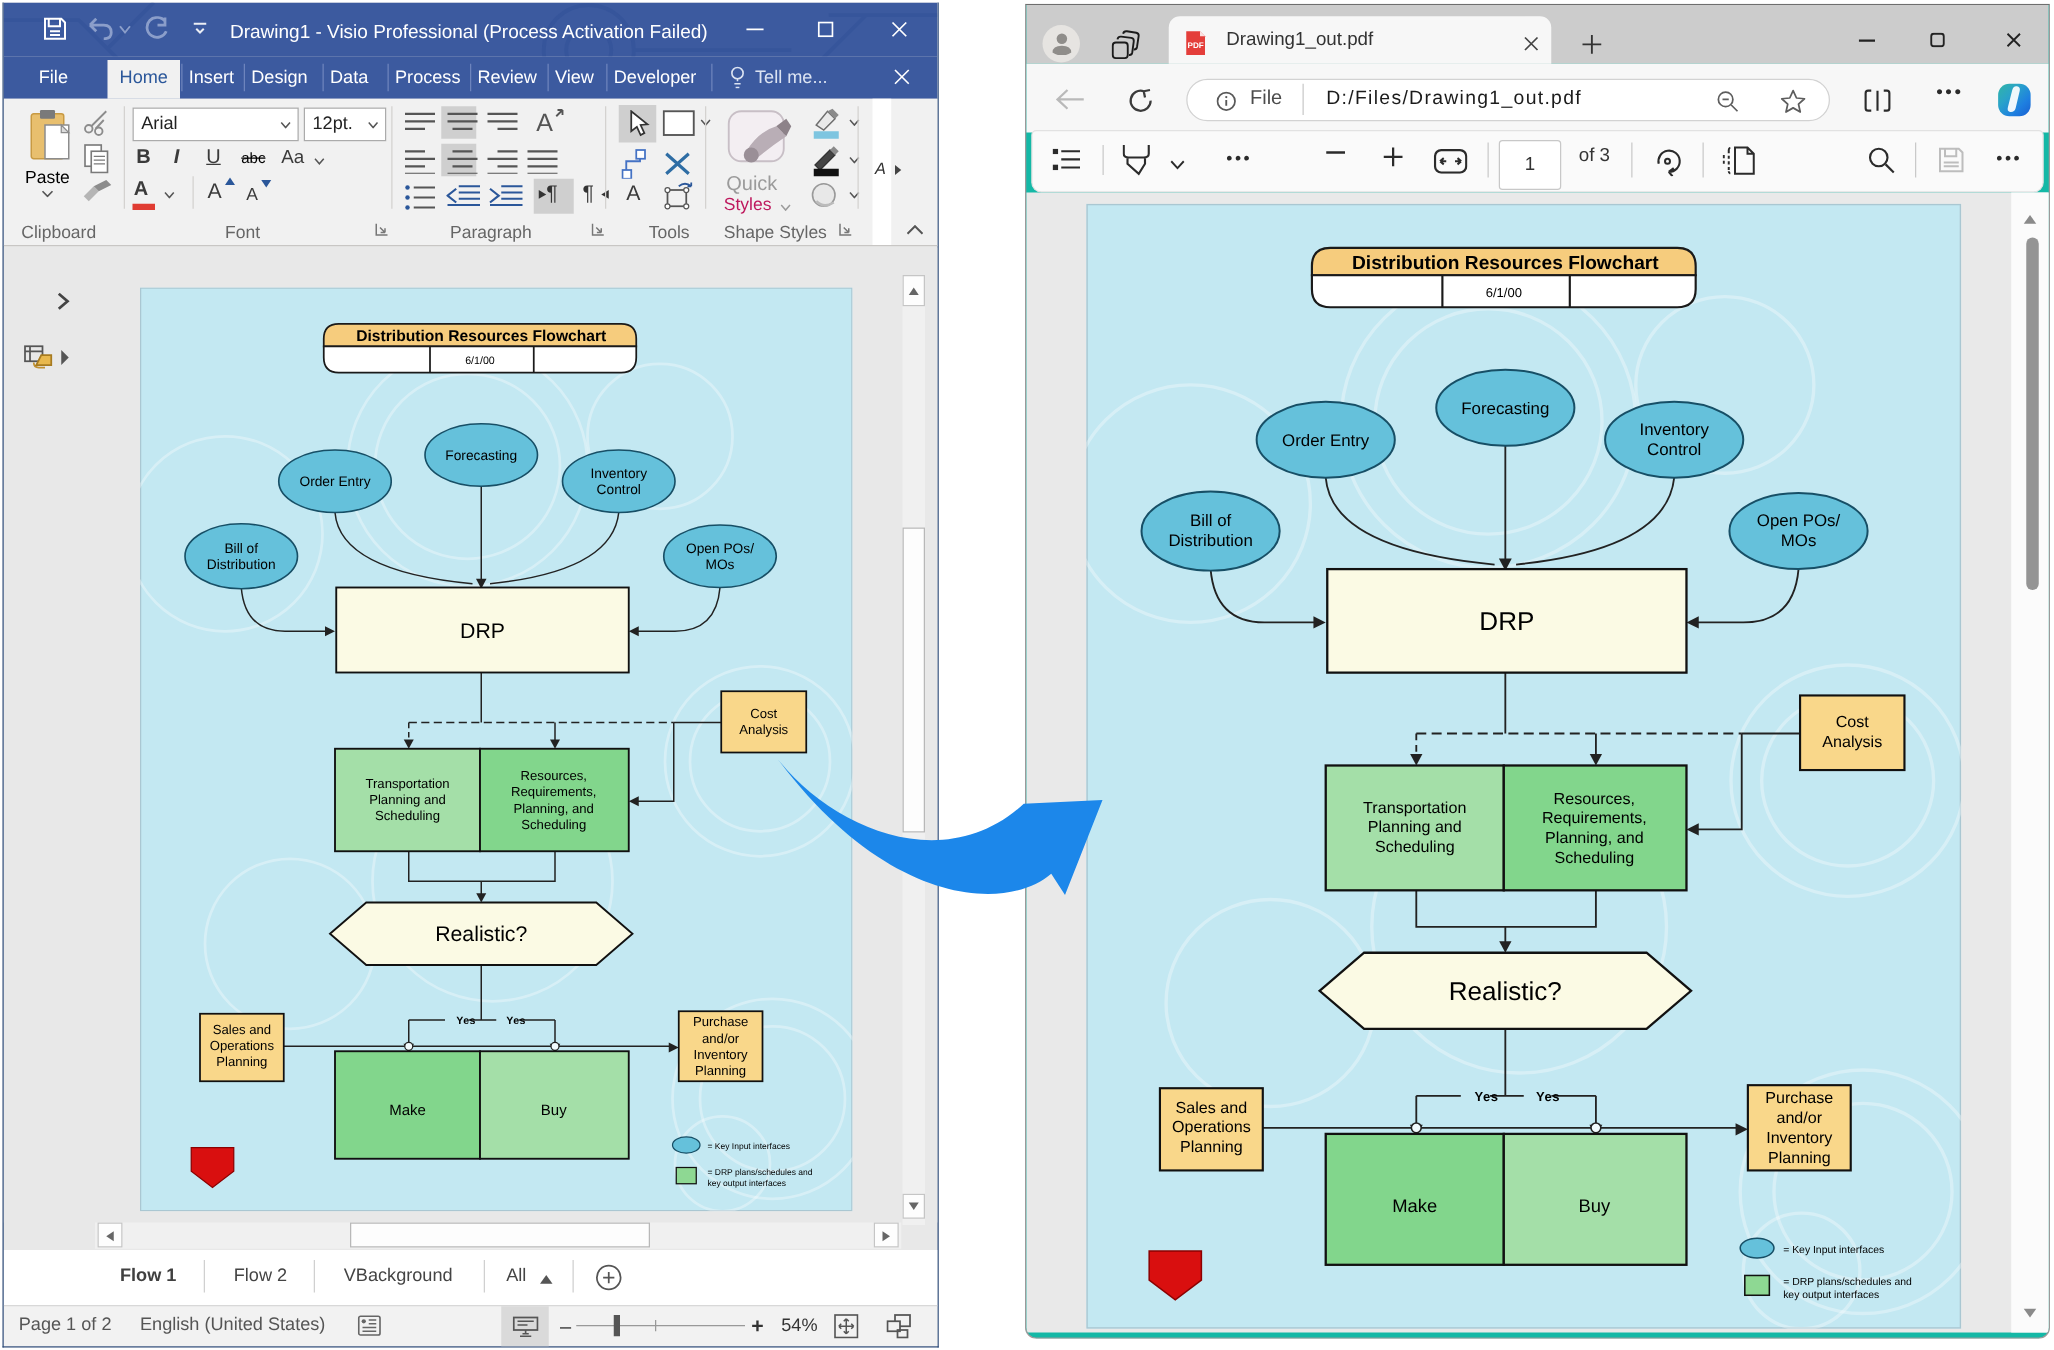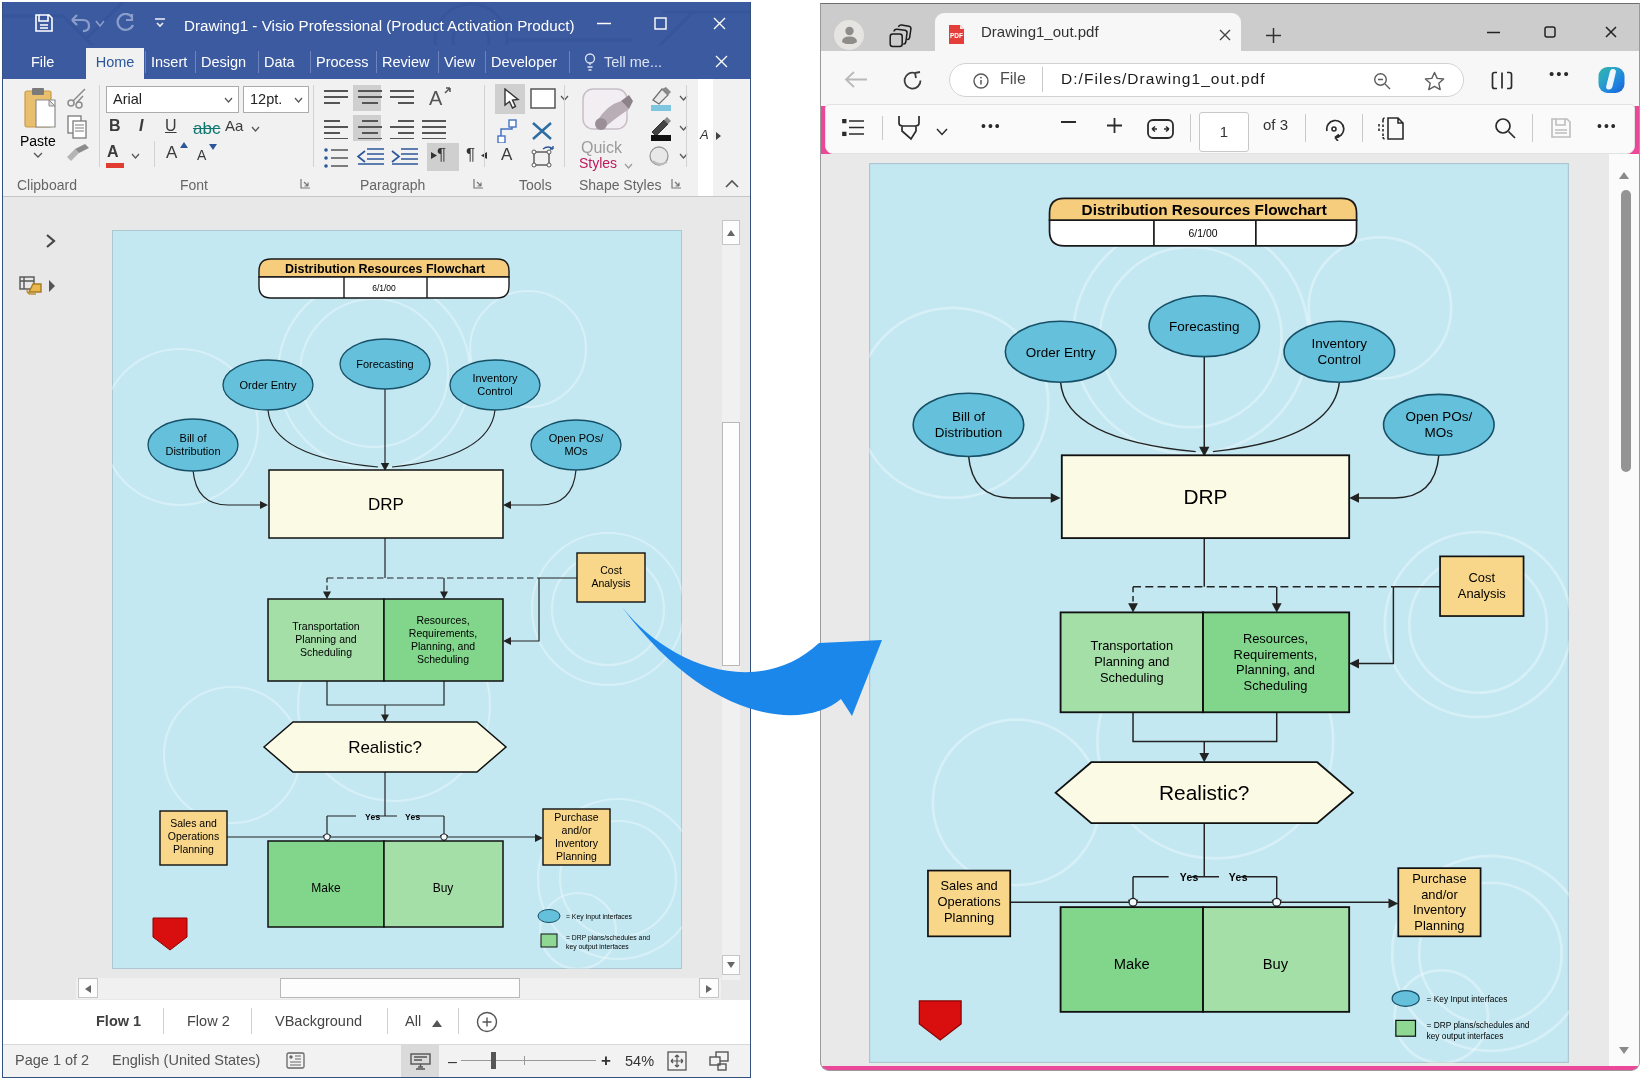--- a/index.html
+++ b/index.html
@@ -29,21 +29,21 @@
         <path d="M1,1 L5,6 L9,1" stroke="#cdd7ee" stroke-width="1.6" fill="none"></path>
       </svg>
 
   <svg class="abs" style="left:111px;top:11px;opacity:.55" width="22" height="20" viewBox="0 0 22 20">
         <path d="M18,4 A8,8 0 1 0 19,12 M18,1 L18,7 L12,7" stroke="#cdd7ee" stroke-width="2.2" fill="none"></path>
       </svg>
 
   <svg class="abs" style="left:150px;top:15px;opacity:.9" width="14" height="12" viewBox="0 0 14 12">
         <path d="M2,2 L12,2 M4,6 L7,9 L10,6" stroke="#ffffff" stroke-width="1.6" fill="none"></path>
       </svg>
-  <div class="abs" style="left:181px;top:15px;color:#ffffff;font-size:15.2px;white-space:nowrap">Drawing1 - Visio Professional (Product Activation Product)</div>
+  <div class="abs" style="left:181px;top:15px;color:#ffffff;font-size:15.2px;white-space:nowrap">Drawing1 - Visio Professional (Process Activation Failed)</div>
 
   <svg class="abs" style="left:594px;top:20px" width="14" height="3" viewBox="0 0 14 3">
         <path d="M0,1.5 L14,1.5" stroke="#fff" stroke-width="1.5"></path>
       </svg>
   <svg class="abs" style="left:651px;top:15px" width="13" height="13" viewBox="0 0 13 13">
         <rect x="1" y="1" width="11" height="11" stroke="#fff" stroke-width="1.4" fill="none"></rect>
       </svg>
   <svg class="abs" style="left:710px;top:15px" width="13" height="13" viewBox="0 0 13 13">
         <path d="M1,1 L12,12 M12,1 L1,12" stroke="#fff" stroke-width="1.4"></path>
       </svg>
@@ -117,21 +117,21 @@
       </div>
   <div class="abs" style="left:240px;top:7px;width:66px;height:27px;background:#ffffff;border:1px solid #ababab;font-size:14.5px;color:#222;">
         <span style="position:absolute;left:6px;top:4px">12pt.</span>
         <svg style="position:absolute;right:5px;top:10px" width="9" height="6" viewBox="0 0 9 6">
           <path d="M1,1 L4.5,5 L8,1" stroke="#555" stroke-width="1.2" fill="none"></path>
         </svg>
       </div>
   <div class="abs" style="left:106px;top:38px;font-size:16px;font-weight:bold;color:#3b3b3b">B</div>
   <div class="abs" style="left:136px;top:38px;font-size:16px;font-style:italic;font-weight:bold;color:#3b3b3b">I</div>
   <div class="abs" style="left:162px;top:38px;font-size:16px;text-decoration:underline;color:#3b3b3b">U</div>
-  <div class="abs" style="left:190px;top:40px;font-size:17px;text-decoration:line-through;color:#0f766e">abc</div>
+  <div class="abs" style="left:190px;top:40px;font-size:12px;text-decoration:line-through;color:#000000">abc</div>
   <div class="abs" style="left:222px;top:38px;font-size:15px;color:#3b3b3b">Aa</div>
   <svg class="abs" style="left:248px;top:47px" width="9" height="6" viewBox="0 0 9 6">
         <path d="M1,1 L4.5,5 L8,1" stroke="#555" stroke-width="1.2" fill="none"></path>
       </svg>
   <div class="abs" style="left:104px;top:64px;font-size:16px;font-weight:bold;color:#3b3b3b">A</div>
   <div class="abs" style="left:103px;top:84px;width:18px;height:5px;background:#e03c32"></div>
   <svg class="abs" style="left:128px;top:74px" width="9" height="6" viewBox="0 0 9 6">
         <path d="M1,1 L4.5,5 L8,1" stroke="#555" stroke-width="1.2" fill="none"></path>
       </svg>
   <div class="abs" style="left:148px;top:6px;"></div>
@@ -493,21 +493,21 @@
         <path d="M10,4 L10,16 M4,10 L16,10 M10,4 L8,6 M10,4 L12,6 M10,16 L8,14 M10,16 L12,14 M4,10 L6,8 M4,10 L6,12 M16,10 L14,8 M16,10 L14,12" stroke="#555" stroke-width="1.2"></path>
       </svg>
   <svg class="abs" style="left:706px;top:6px" width="20" height="20" viewBox="0 0 20 20">
         <rect x="7" y="1" width="12" height="9" stroke="#555" stroke-width="1.4" fill="none"></rect>
         <rect x="1" y="6" width="10" height="8" stroke="#555" stroke-width="1.4" fill="#f2f2f2"></rect>
         <rect x="9" y="13" width="8" height="6" stroke="#555" stroke-width="1.4" fill="none"></rect>
       </svg>
  </div>
 </div>
 
-<div class="abs" style="left:820px;top:3px;width:820px;height:1068px;background:#ec4899;border:1px solid #9a9a9a;border-top:1px solid #6e6e6e;border-radius:0 0 9px 9px;overflow:hidden">
+<div class="abs" style="left:820px;top:3px;width:820px;height:1068px;background:#14b8a6;border:1px solid #9a9a9a;border-top:1px solid #6e6e6e;border-radius:0 0 9px 9px;overflow:hidden">
 
  <div class="abs" style="left:0;top:0;width:818px;height:47px;background:#cccccc;">
   <div class="abs" style="left:13px;top:16px;width:30px;height:30px;border-radius:50%;background:#e6e4e1"></div>
   <svg class="abs" style="left:20px;top:21px" width="17" height="19" viewBox="0 0 17 19">
         <circle cx="8.5" cy="6" r="4.2" fill="#8f8d8a"></circle>
         <path d="M1,17 Q1,11.5 8.5,11.5 Q16,11.5 16,17 Q12,19.5 8.5,19.5 Q5,19.5 1,17 Z" fill="#8f8d8a"></path>
       </svg>
   <svg class="abs" style="left:68px;top:20px" width="23" height="24" viewBox="0 0 23 24">
         <g fill="none" stroke="#1b1b1b" stroke-width="1.5">
           <rect x="1.2" y="10" width="12" height="12.5" rx="2.5"></rect>

